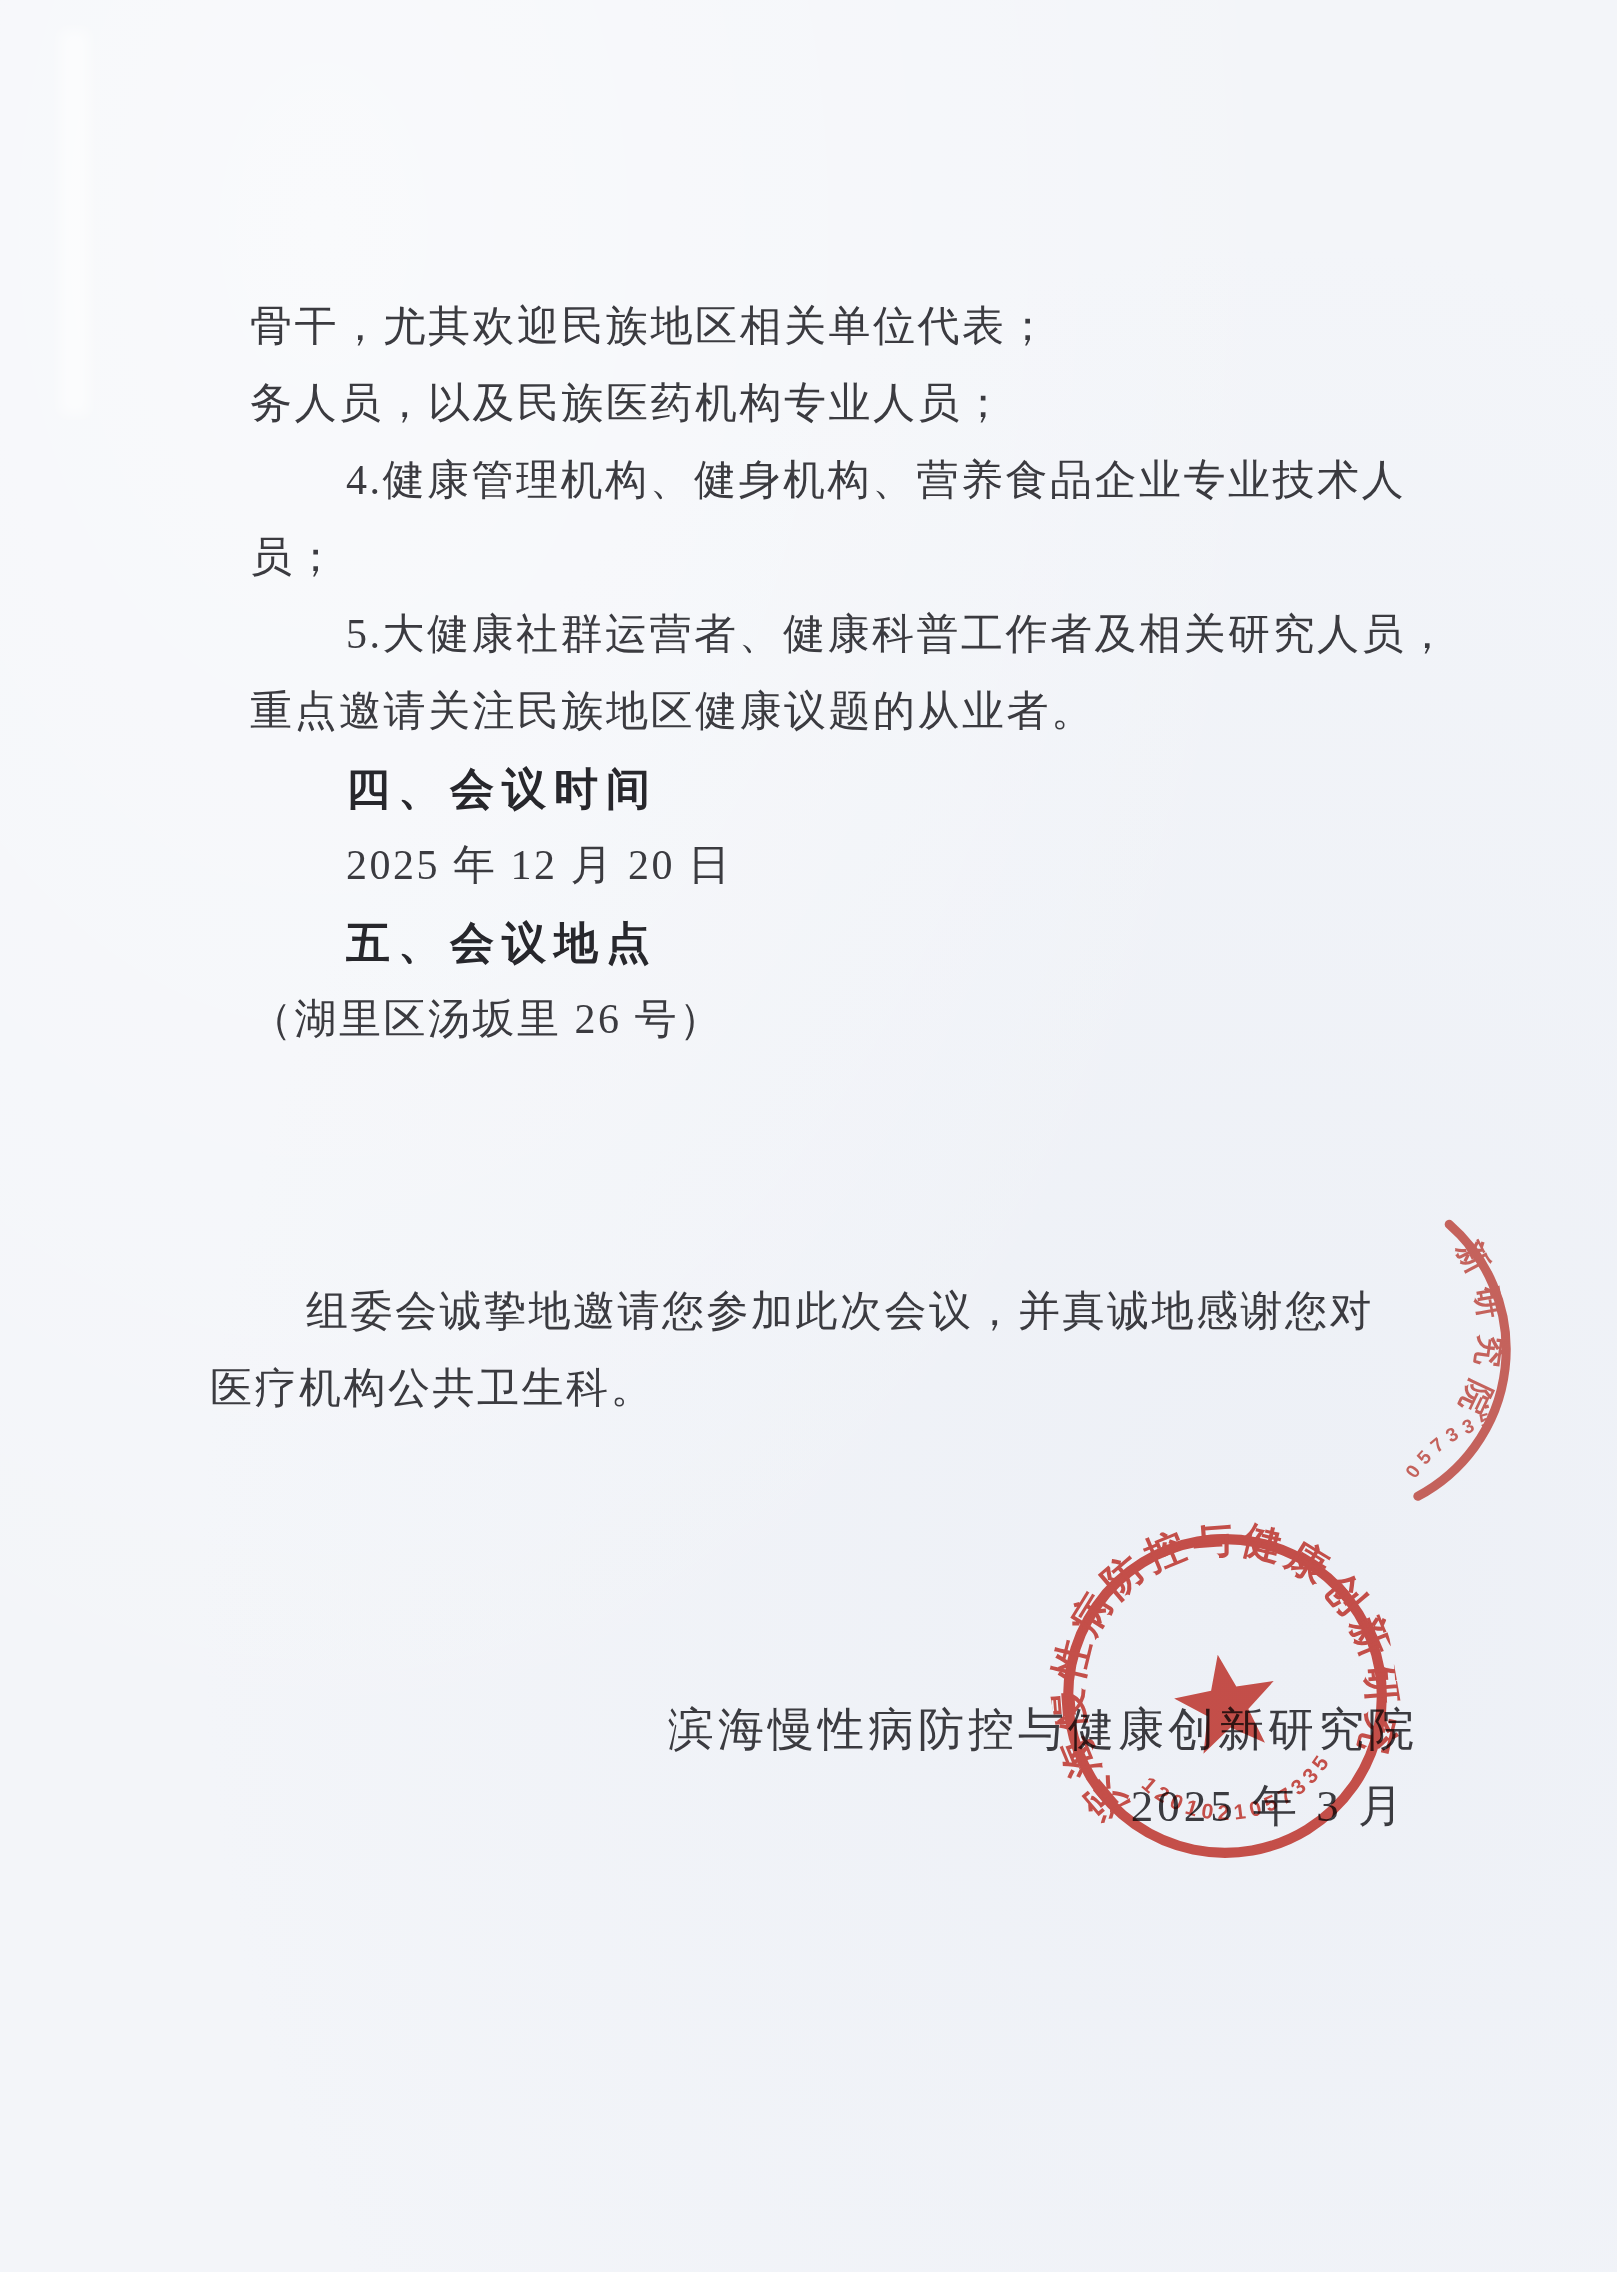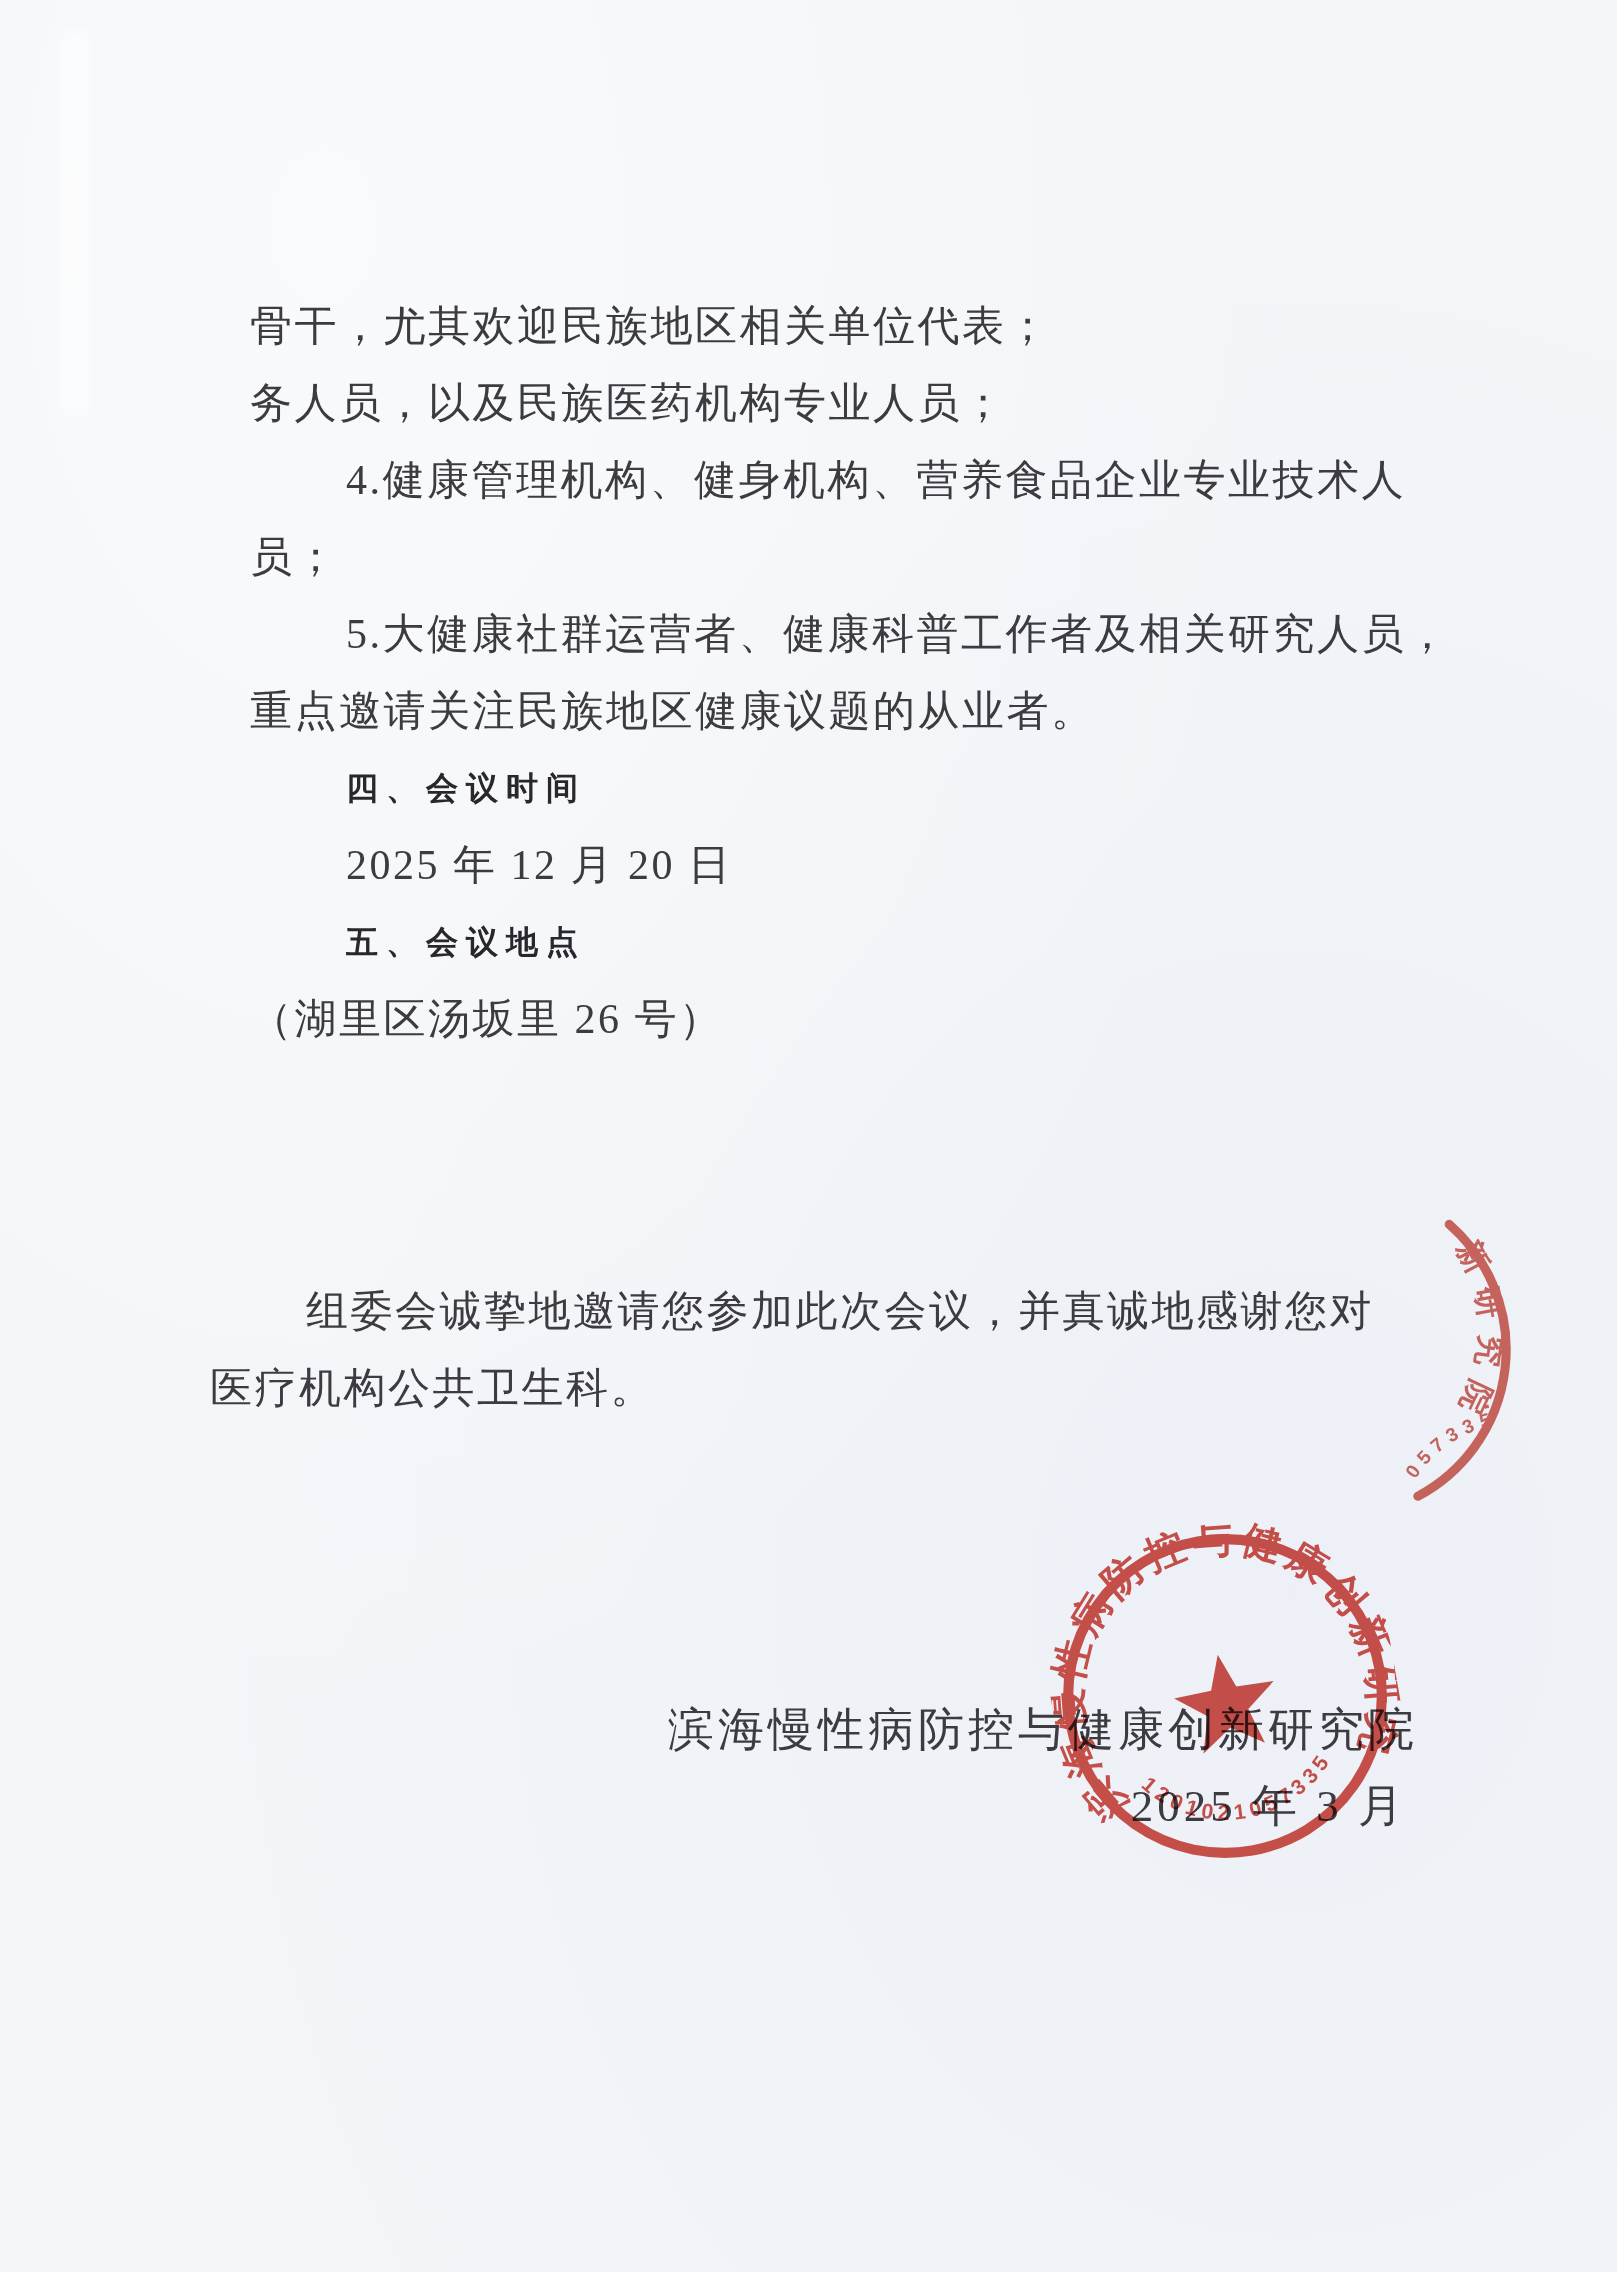--- a/index.html
+++ b/index.html
@@ -25,21 +25,21 @@
   .body-text{position:absolute;left:218px;top:288px;width:1215px;margin-left:32px;}
   .closing{position:absolute;left:210px;top:1273px;width:1215px;}
   .line{
     height:77px;line-height:77px;
     font-size:42px;letter-spacing:2.5px;
     color:#3b3b40;white-space:nowrap;
   }
   .indent{text-indent:96px;}
   .heading{
     font-family:"Liberation Sans","DejaVu Sans",sans-serif;
-    font-weight:700;font-size:32px;letter-spacing:8px;color:#27272c;
+    font-weight:700;font-size:44px;letter-spacing:8px;color:#27272c;
   }
   .signature{position:absolute;left:218px;top:1691px;width:1200px;text-align:right;}
   .sig-line{
     height:77px;line-height:77px;white-space:nowrap;
     font-size:46px;letter-spacing:4px;color:#3b3b40;
   }
   .sig-date{padding-right:11px;font-size:45px;}
   .stamp{position:absolute;mix-blend-mode:multiply;}
   .main-stamp{
     left:1053px;top:1524px;width:344px;height:344px;

